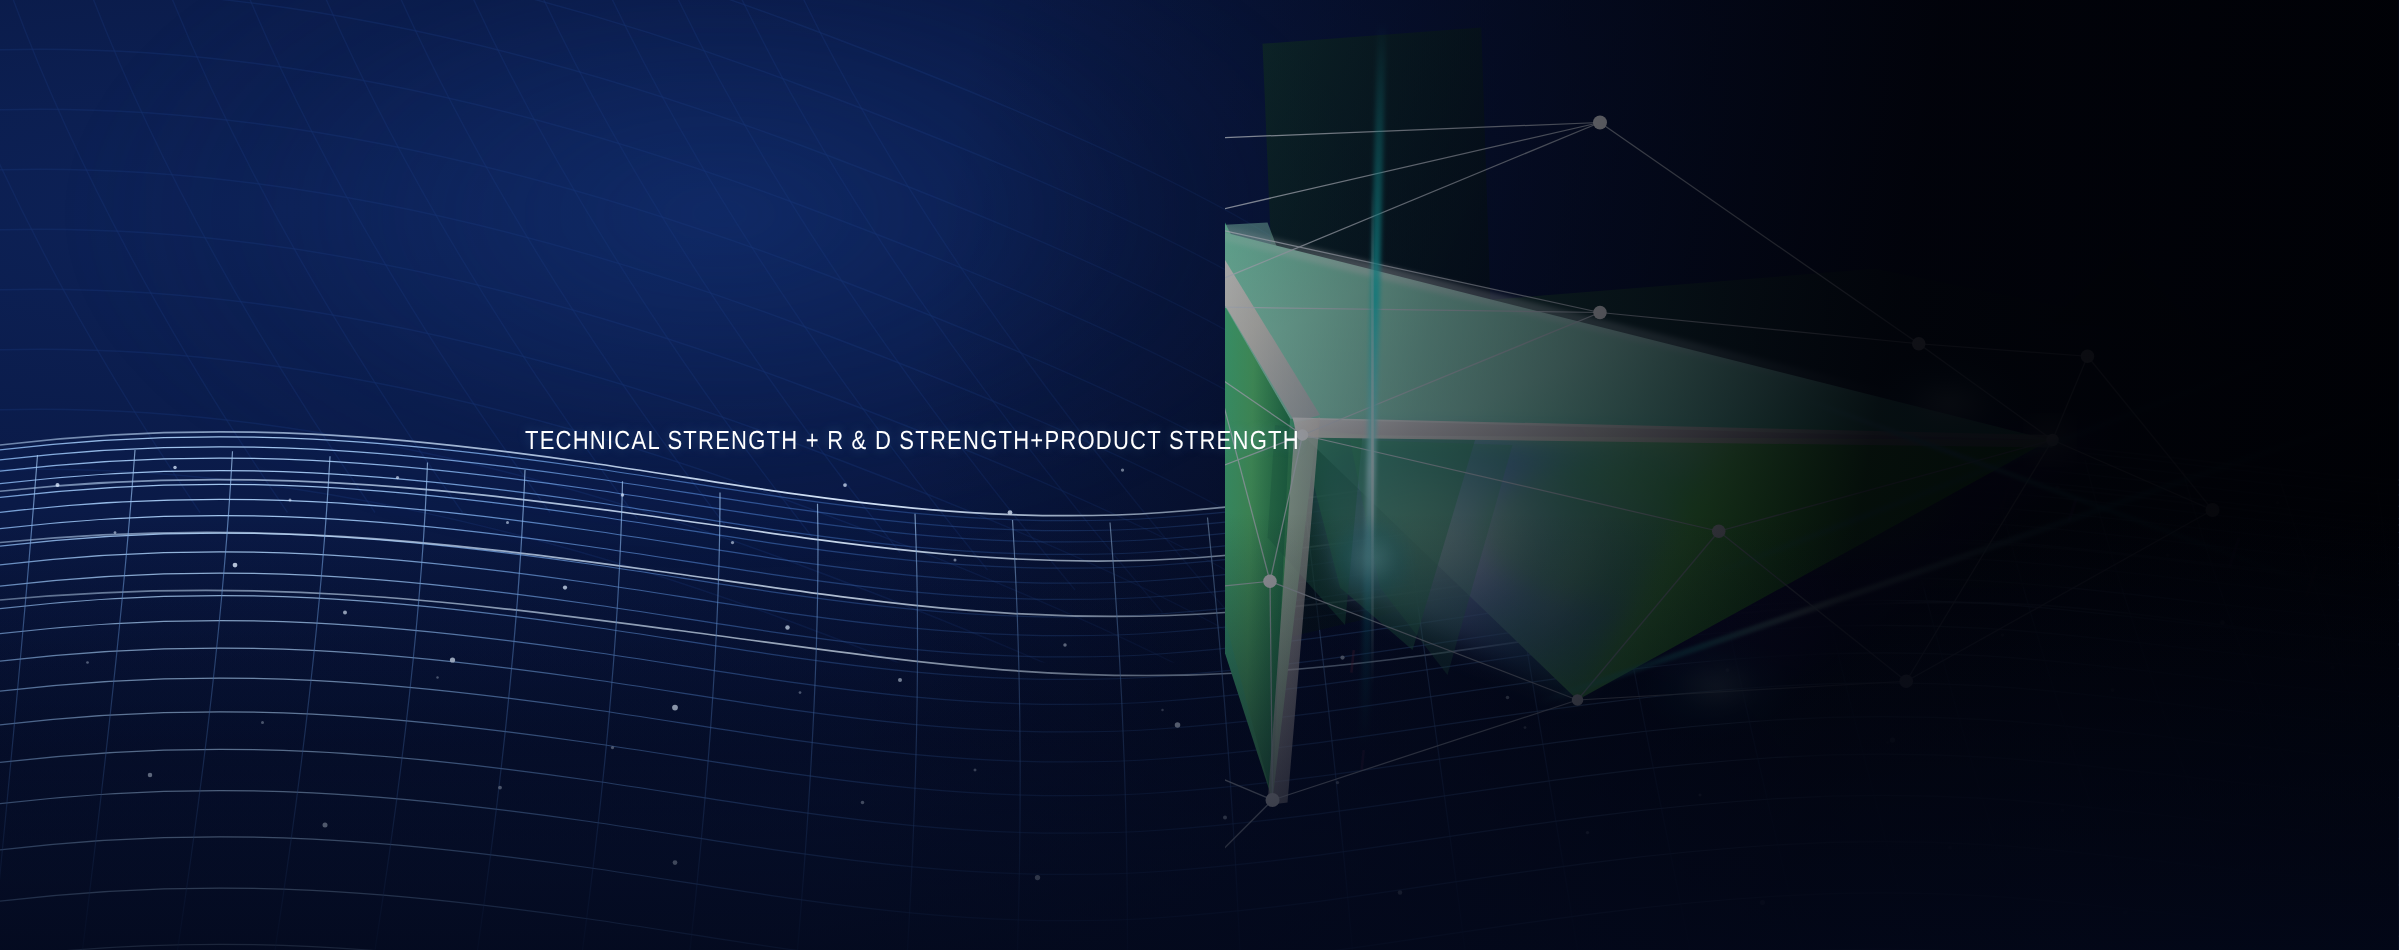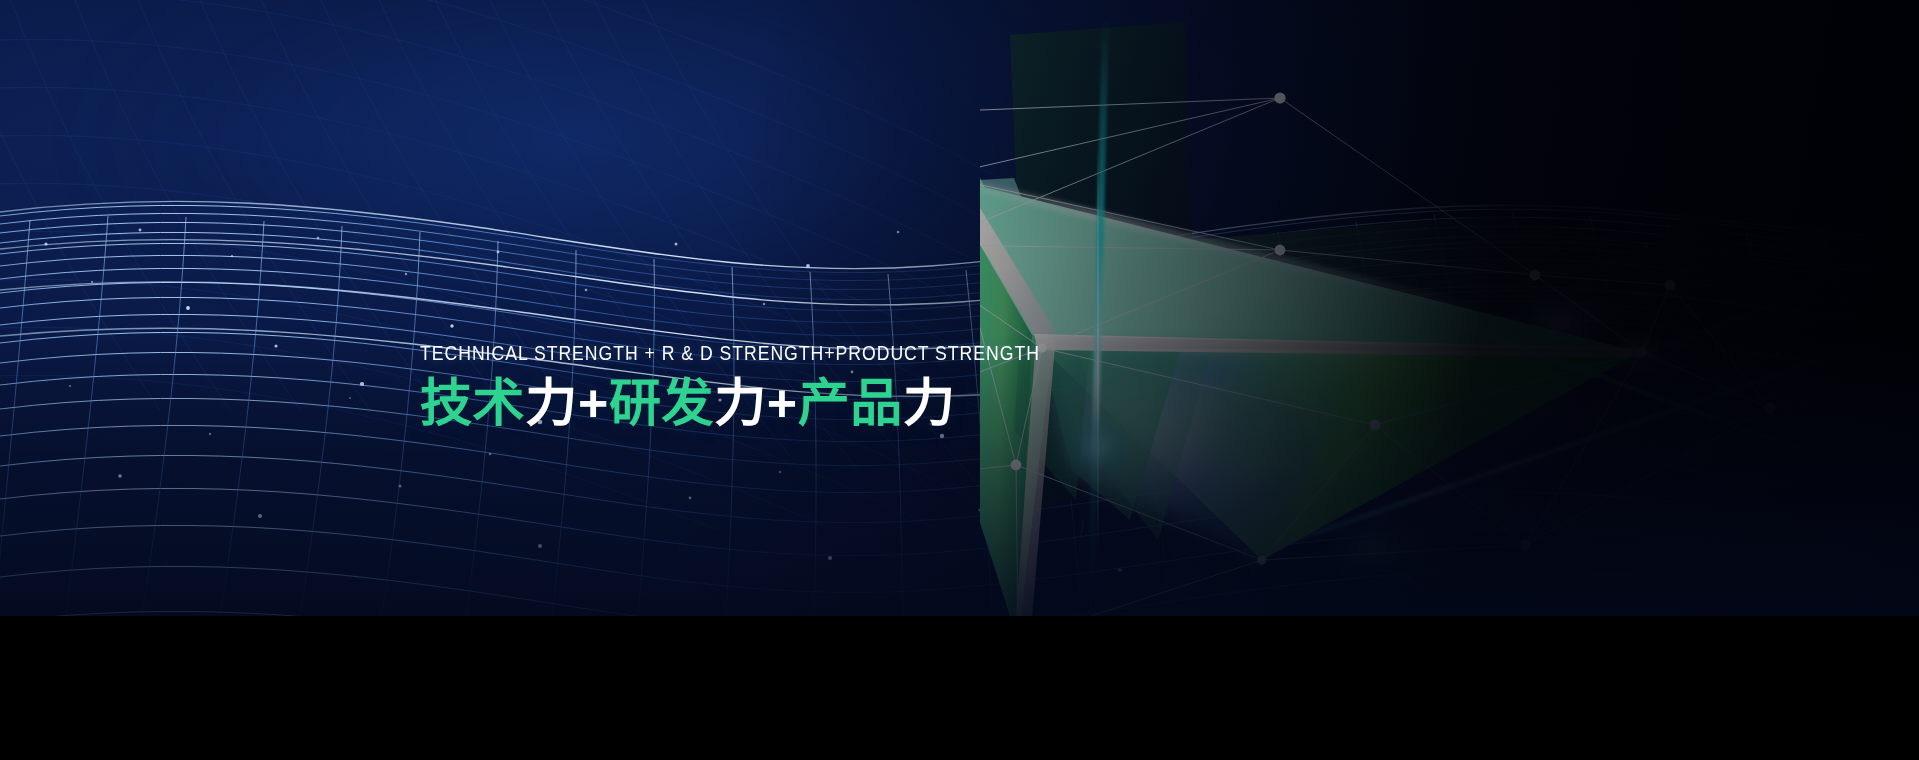--- a/index.html
+++ b/index.html
@@ -2,21 +2,21 @@
 <html lang="zh-CN"><head>
 <meta charset="utf-8">
 <title>Banner</title>
 <style>
   html,body{margin:0;padding:0;background:#000;}
   *{box-sizing:border-box;}
 
   #banner{
     position:relative;
     width:1919px;
-    height:616px;
+    height:760px;
     overflow:hidden;
     font-family:"Liberation Sans","DejaVu Sans",sans-serif;
     background:#04081e;
   }
 
   
   .bg-base{
     position:absolute; inset:0;
     background:
       radial-gradient(120% 95% at 12% 22%, #0d2258 0%, #0a1a47 34%, #061030 62%, #03081c 100%);
@@ -536,18 +536,15 @@
   <div class="streak streak-d1-flare"></div>
   <div class="streak streak-d2"></div>
   <div class="streak streak-d2-flare"></div>
   <div class="streak streak-d3"></div>
 
   <div class="bg-right-dark"></div>
   <div class="bg-bottomfade"></div>
 
   <div class="headline">
     <div class="eyebrow">TECHNICAL STRENGTH + R &amp; D STRENGTH+PRODUCT STRENGTH</div>
-    <div class="title">
-      <span class="t-green">技术</span><span class="t-white">力</span><span class="t-plus">+</span><span class="t-green">研发</span><span class="t-white">力</span><span class="t-plus">+</span><span class="t-green">产品</span><span class="t-white">力</span>
-    </div>
   </div>
 
 </div>
 
 </body></html>

